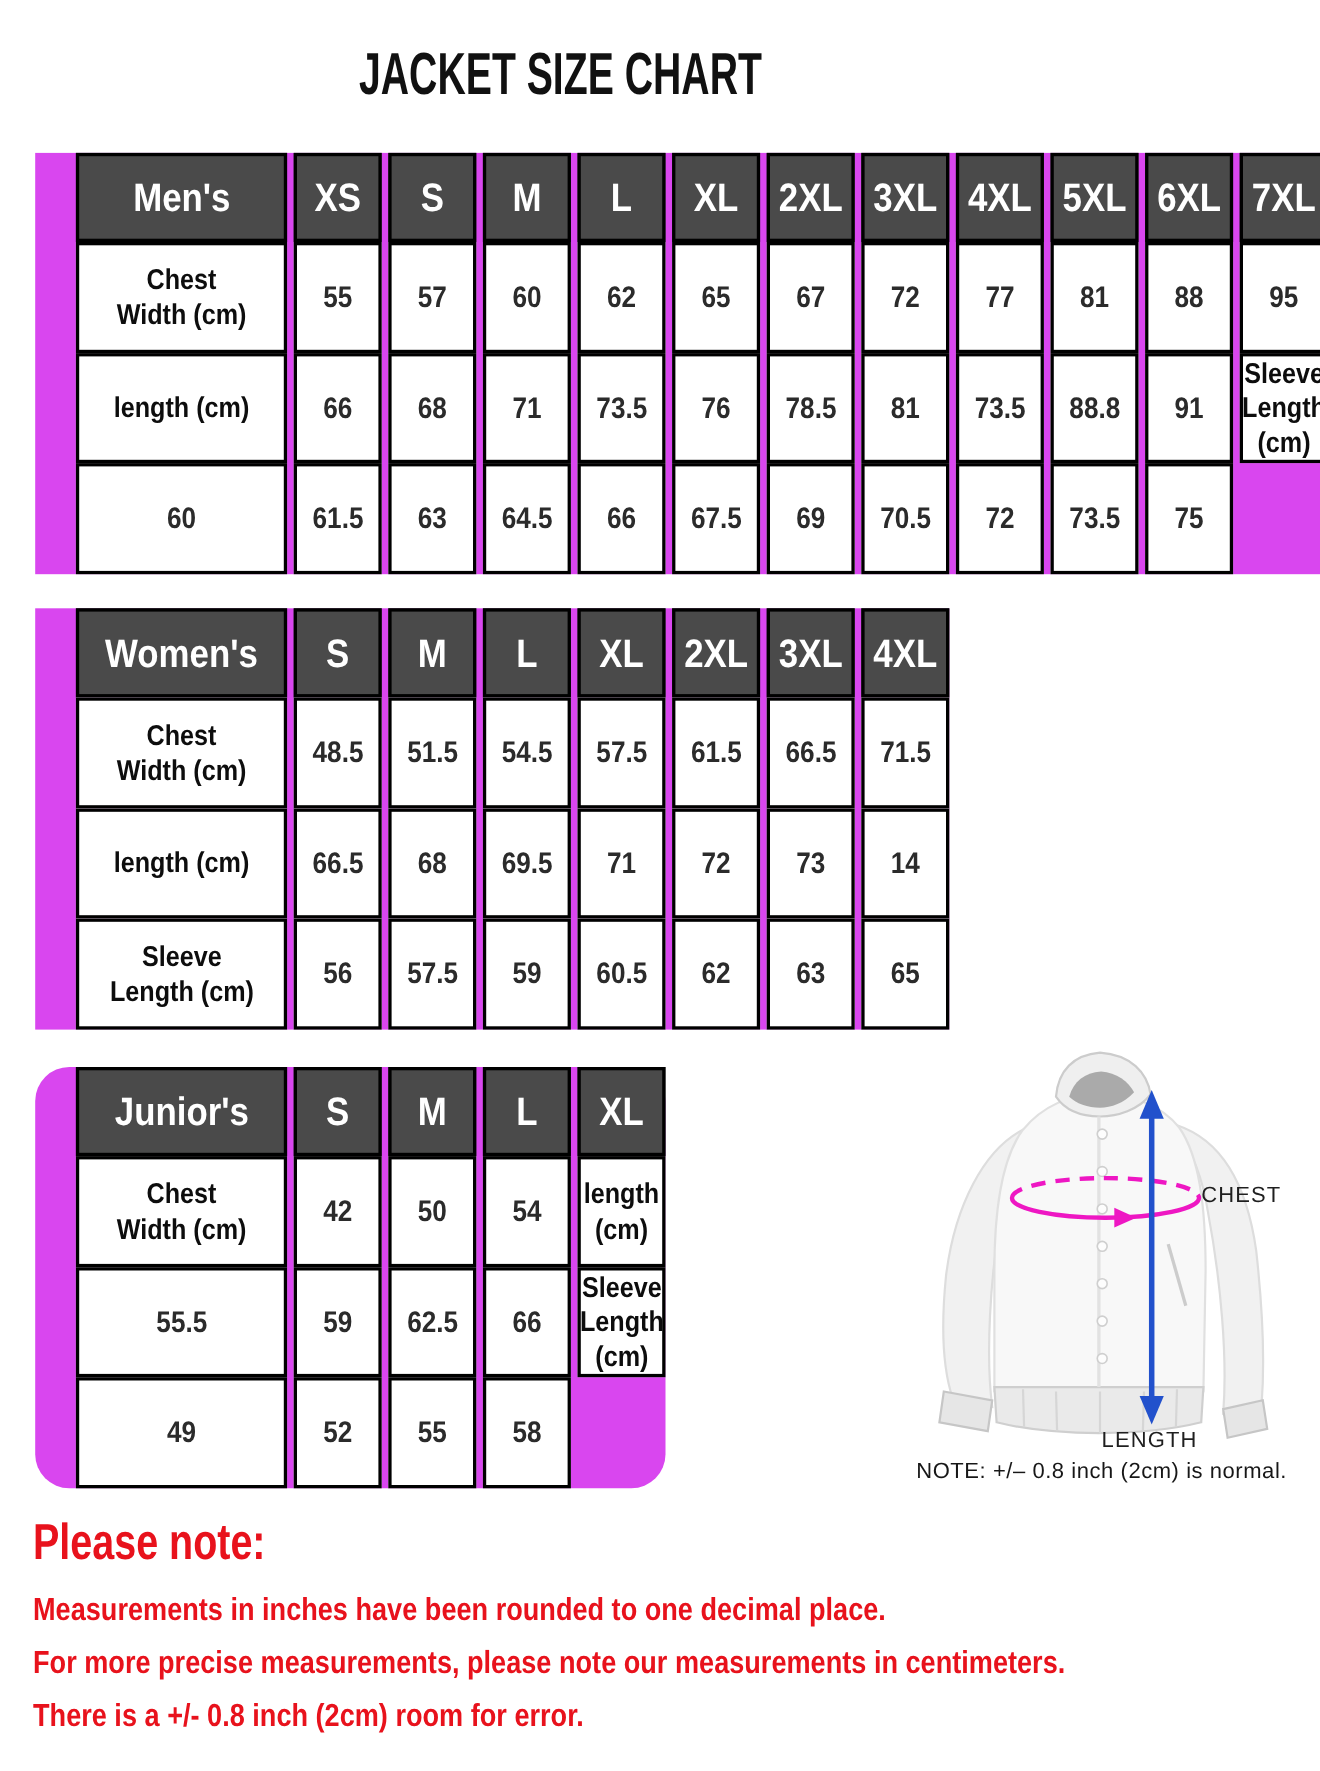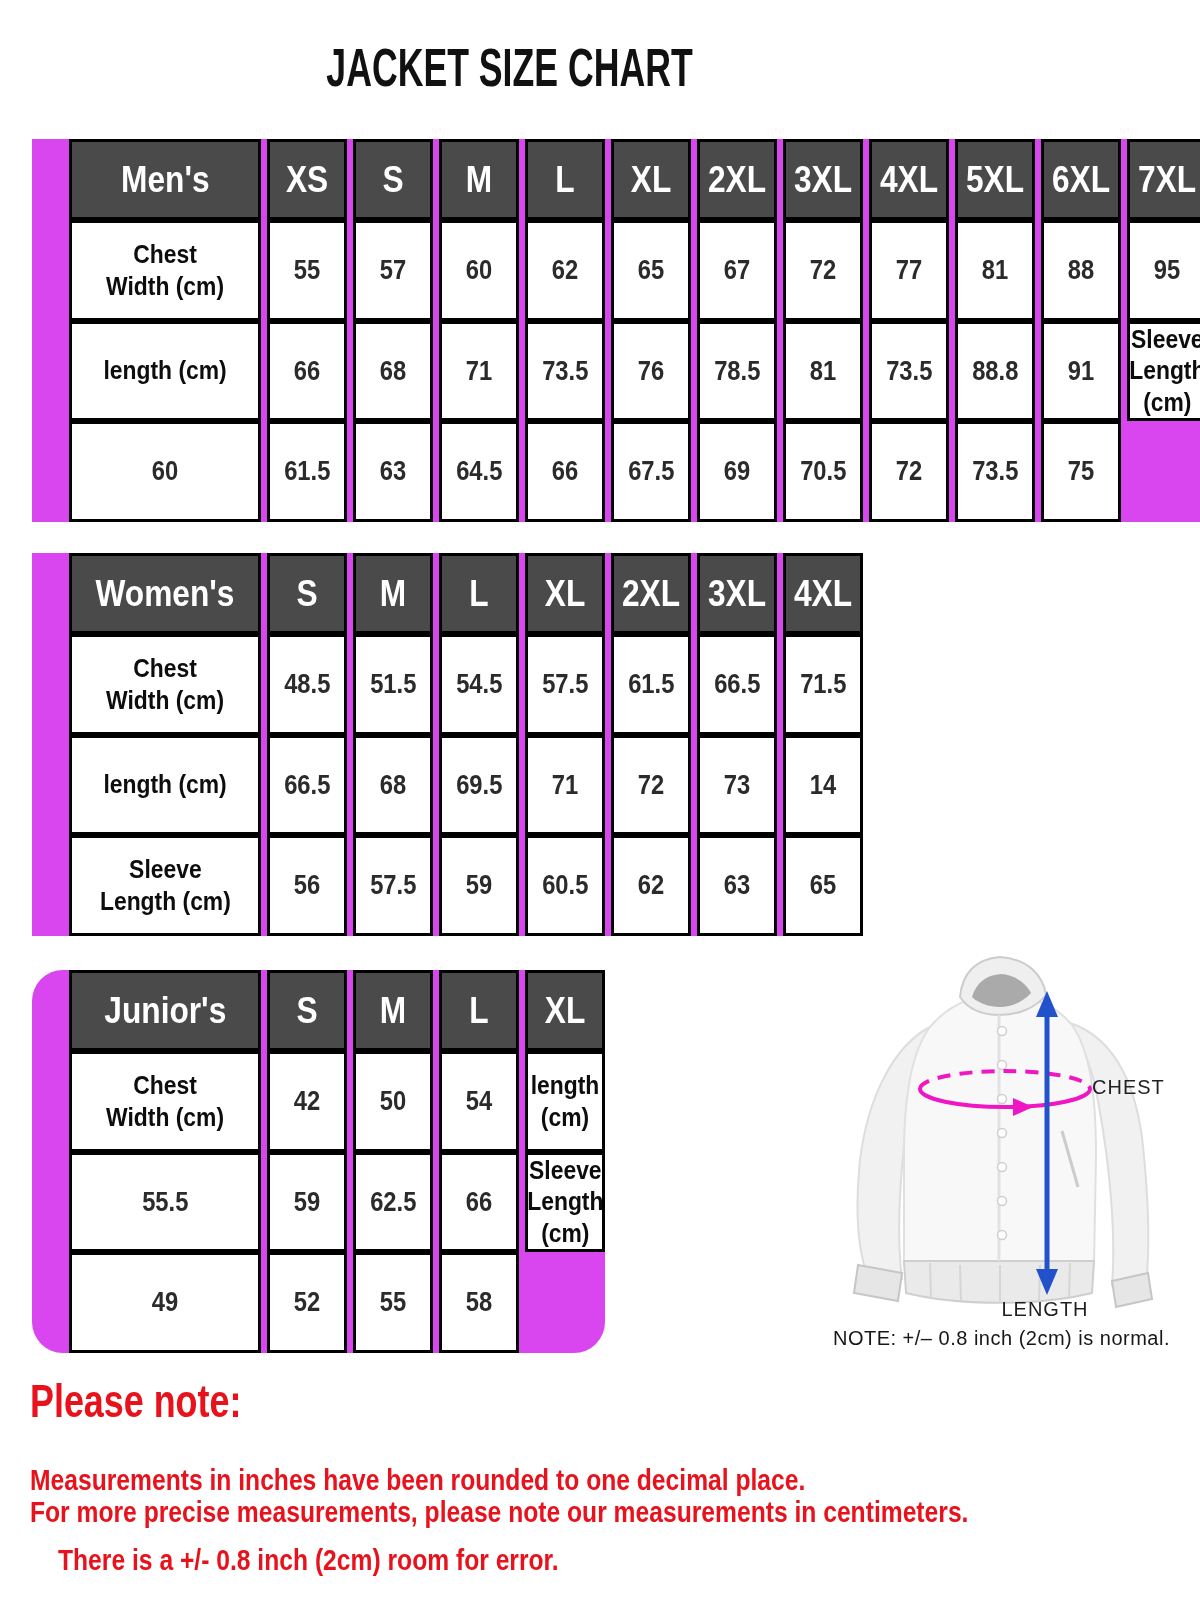--- a/index.html
+++ b/index.html
@@ -35,23 +35,23 @@
   .chest-label{left:1092px;top:1076px;}
   .length-label{left:985px;top:1298px;width:120px;text-align:center;}
   .diagram-note{position:absolute;right:30px;top:1327px;font-size:20px;color:#171717;
     letter-spacing:0.5px;white-space:nowrap;}
 
   .please-note{position:absolute;left:30px;top:1376px;color:var(--accent-red);}
   .please-note h2{font-size:46px;font-weight:bold;line-height:1.1;}
   .please-note h2 .cond{display:inline-block;transform:scaleX(0.78);transform-origin:left center;}
   .please-note p{position:absolute;left:0;font-size:29px;font-weight:bold;white-space:nowrap;}
   .please-note p .cond{display:inline-block;transform:scaleX(0.85);transform-origin:left center;}
-  .pn-line-0{top:88px;}
+  .pn-line-0{top:72px;}
   .pn-line-1{top:120px;}
-  .pn-line-2{top:168px;margin-left:28px;}
+  .pn-line-2{top:168px;}
 </style>
 </head>
 <body>
 
 <div class="page">
 
   <h1 class="page-title"><span class="cond">JACKET SIZE CHART</span></h1>
 
   <section class="size-table" style="left: 32px; top: 139px; grid-template-columns: 192px repeat(11, 80px);">
       <div class="cell head">

